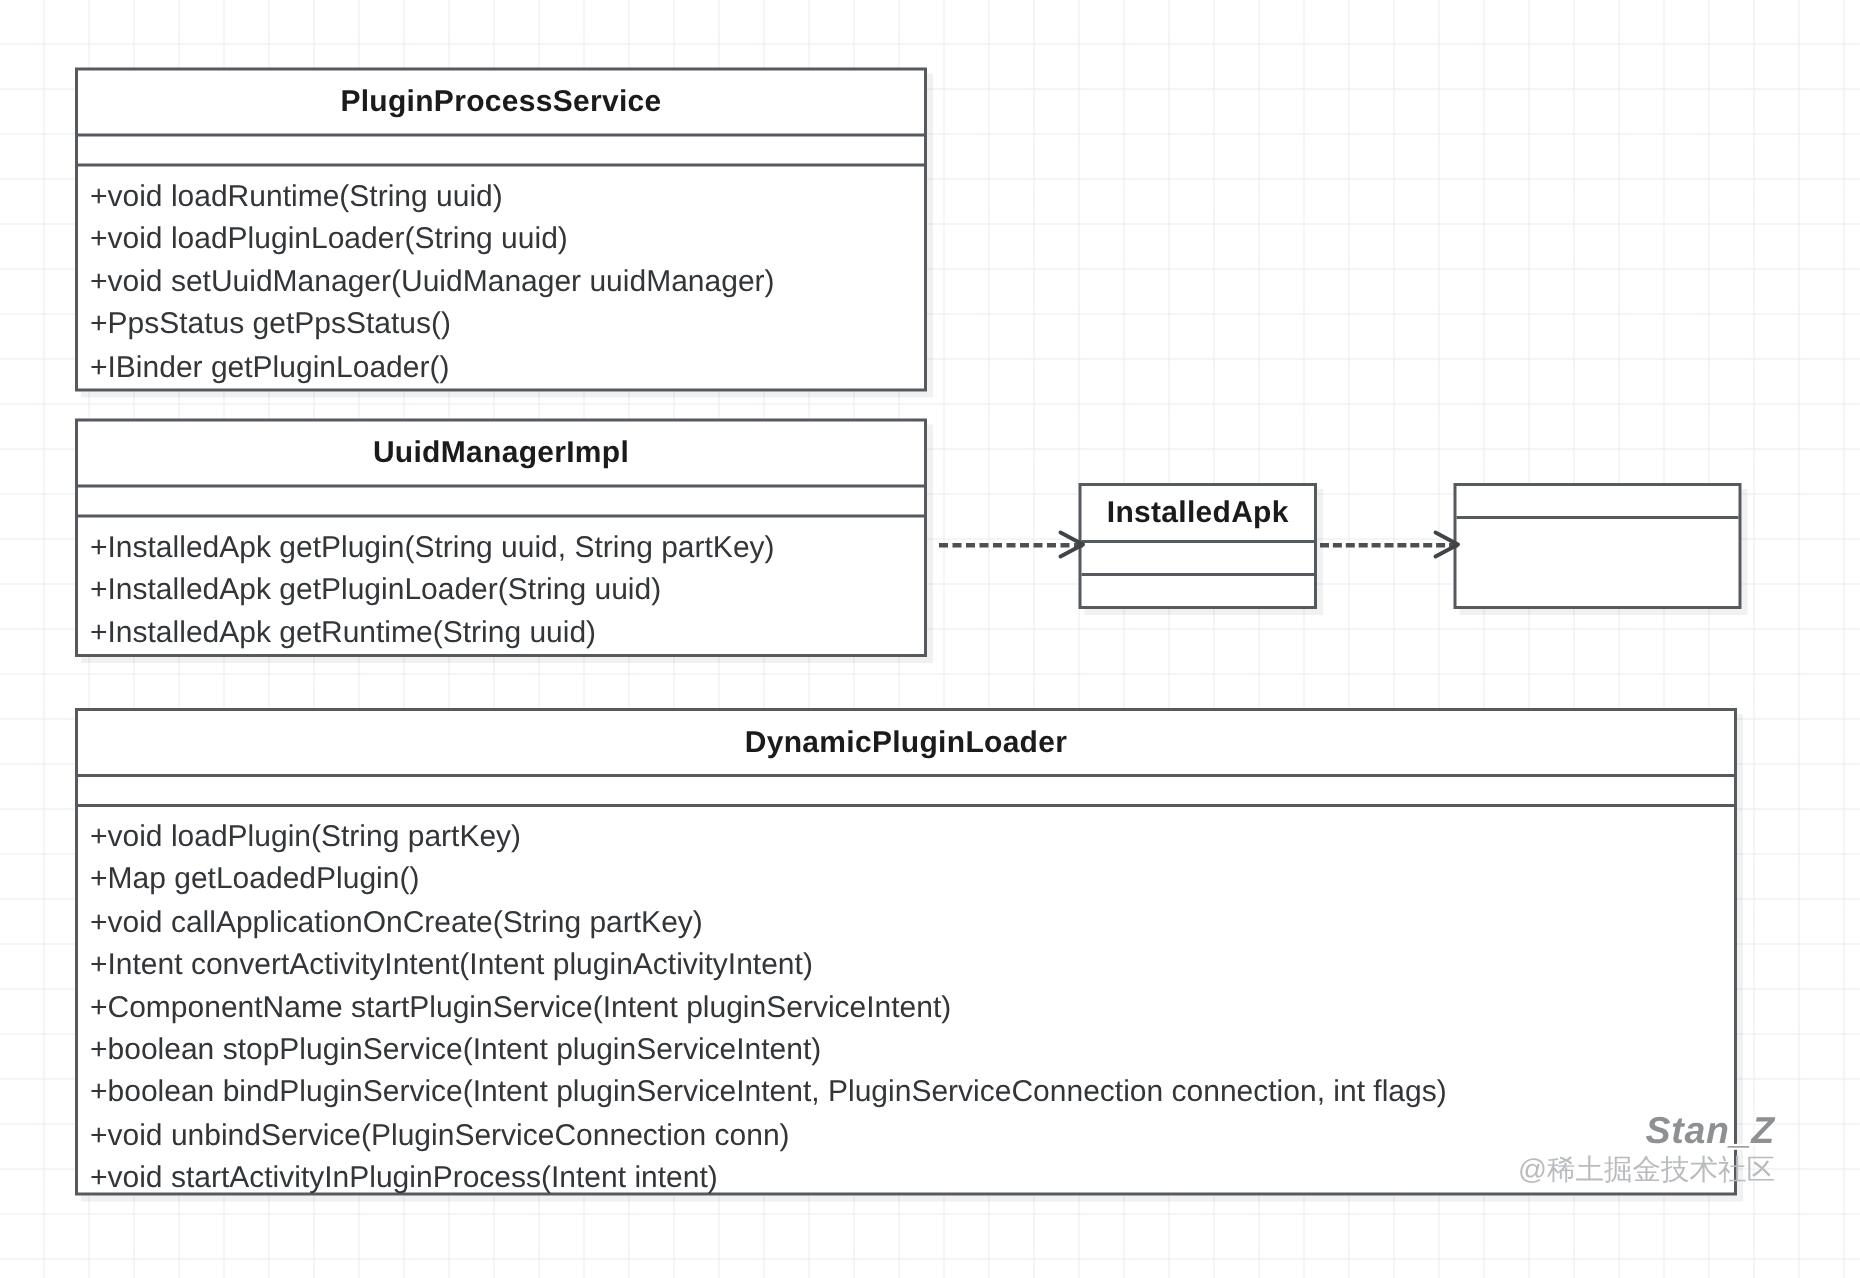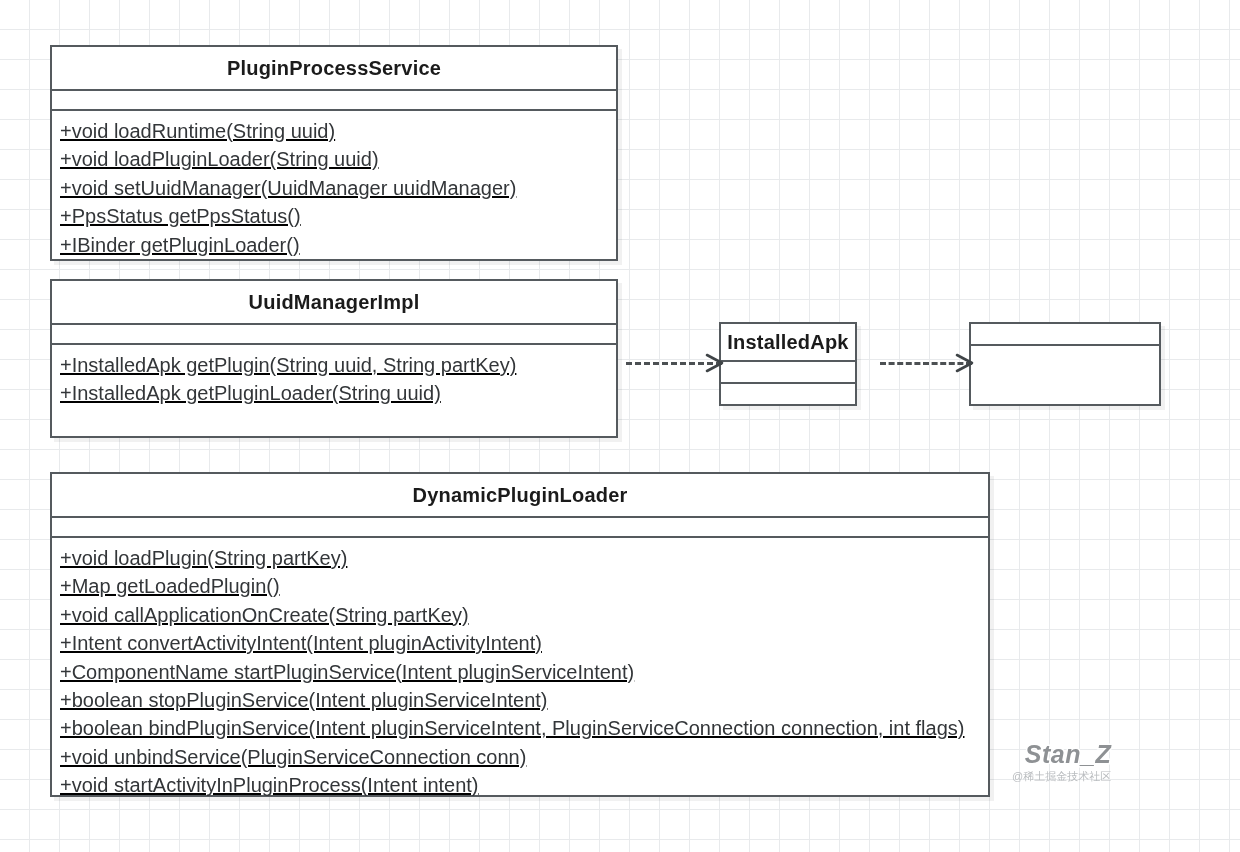--- a/index.html
+++ b/index.html
@@ -40,42 +40,41 @@
     align-items: center;
     justify-content: center;
   }
   .uml-attr-row {
     box-sizing: border-box;
     border-bottom: 2px solid #555a5e;
   }
   .uml-methods {
     box-sizing: border-box;
     padding: 6px 0 6px 8px;
-    text-decoration: underline;
   }
   .uml-method {
     color: #333639;
     white-space: nowrap;
     line-height: 1.42;
   }
 
   
   .big .uml-title-row { height: 44px; font-size: 20px; }
   .big .uml-attr-row  { height: 20px; }
   .big .uml-method    { font-size: 20px; }
 
   .small .uml-title-row { height: 38px; font-size: 20px; }
   .small .uml-attr-row  { height: 22px; }
   .small .uml-attr-row2 { box-sizing: border-box; height: 22px; }
 
   
   #box-pps   { left: 50px;  top: 45px;  width: 568px; height: 216px; }
   #box-uuid  { left: 50px;  top: 279px; width: 568px; height: 159px; }
-  #box-dpl   { left: 50px;  top: 472px; width: 940px; height: 325px; }
-  #box-apk   { left: 719px; top: 322px; width: 138px; height: 84px; }
+  #box-dpl   { left: 50px;  top: 472px; width: 1108px; height: 325px; }
+  #box-apk   { left: 719px; top: 322px; width: 159px; height: 84px; }
   #box-plug  { left: 969px; top: 322px; width: 192px; height: 84px; }
 
   
   .dep-arrow {
     position: absolute;
     height: 12px;
     display: flex;
     align-items: center;
   }
   .dep-line {
@@ -104,21 +103,21 @@
     font-size: 25px;
     font-weight: bold;
     font-style: italic;
     color: #8e9194;
     letter-spacing: .5px;
     -webkit-text-stroke: 3px #ffffff;
     paint-order: stroke fill;
     line-height: 1;
   }
   #wm-sub {
-    font-size: 11px;
+    font-size: 19px;
     color: #b9bcbf;
     line-height: 1.3;
     margin-top: 2px;
   }
 </style>
 </head>
 <body>
 
 <div id="canvas">
 
@@ -133,20 +132,21 @@
       <div class="uml-method">+IBinder getPluginLoader()</div>
     </div>
   </div>
 
   <div class="uml-class big" id="box-uuid">
     <div class="uml-title-row">UuidManagerImpl</div>
     <div class="uml-attr-row"></div>
     <div class="uml-methods">
       <div class="uml-method">+InstalledApk getPlugin(String uuid, String partKey)</div>
       <div class="uml-method">+InstalledApk getPluginLoader(String uuid)</div>
+      <div class="uml-method">+InstalledApk getRuntime(String uuid)</div>
     </div>
   </div>
 
   <div class="uml-class small" id="box-apk">
     <div class="uml-title-row">InstalledApk</div>
     <div class="uml-attr-row"></div>
     <div class="uml-attr-row2"></div>
   </div>
 
   <div class="uml-class small" id="box-plug">

